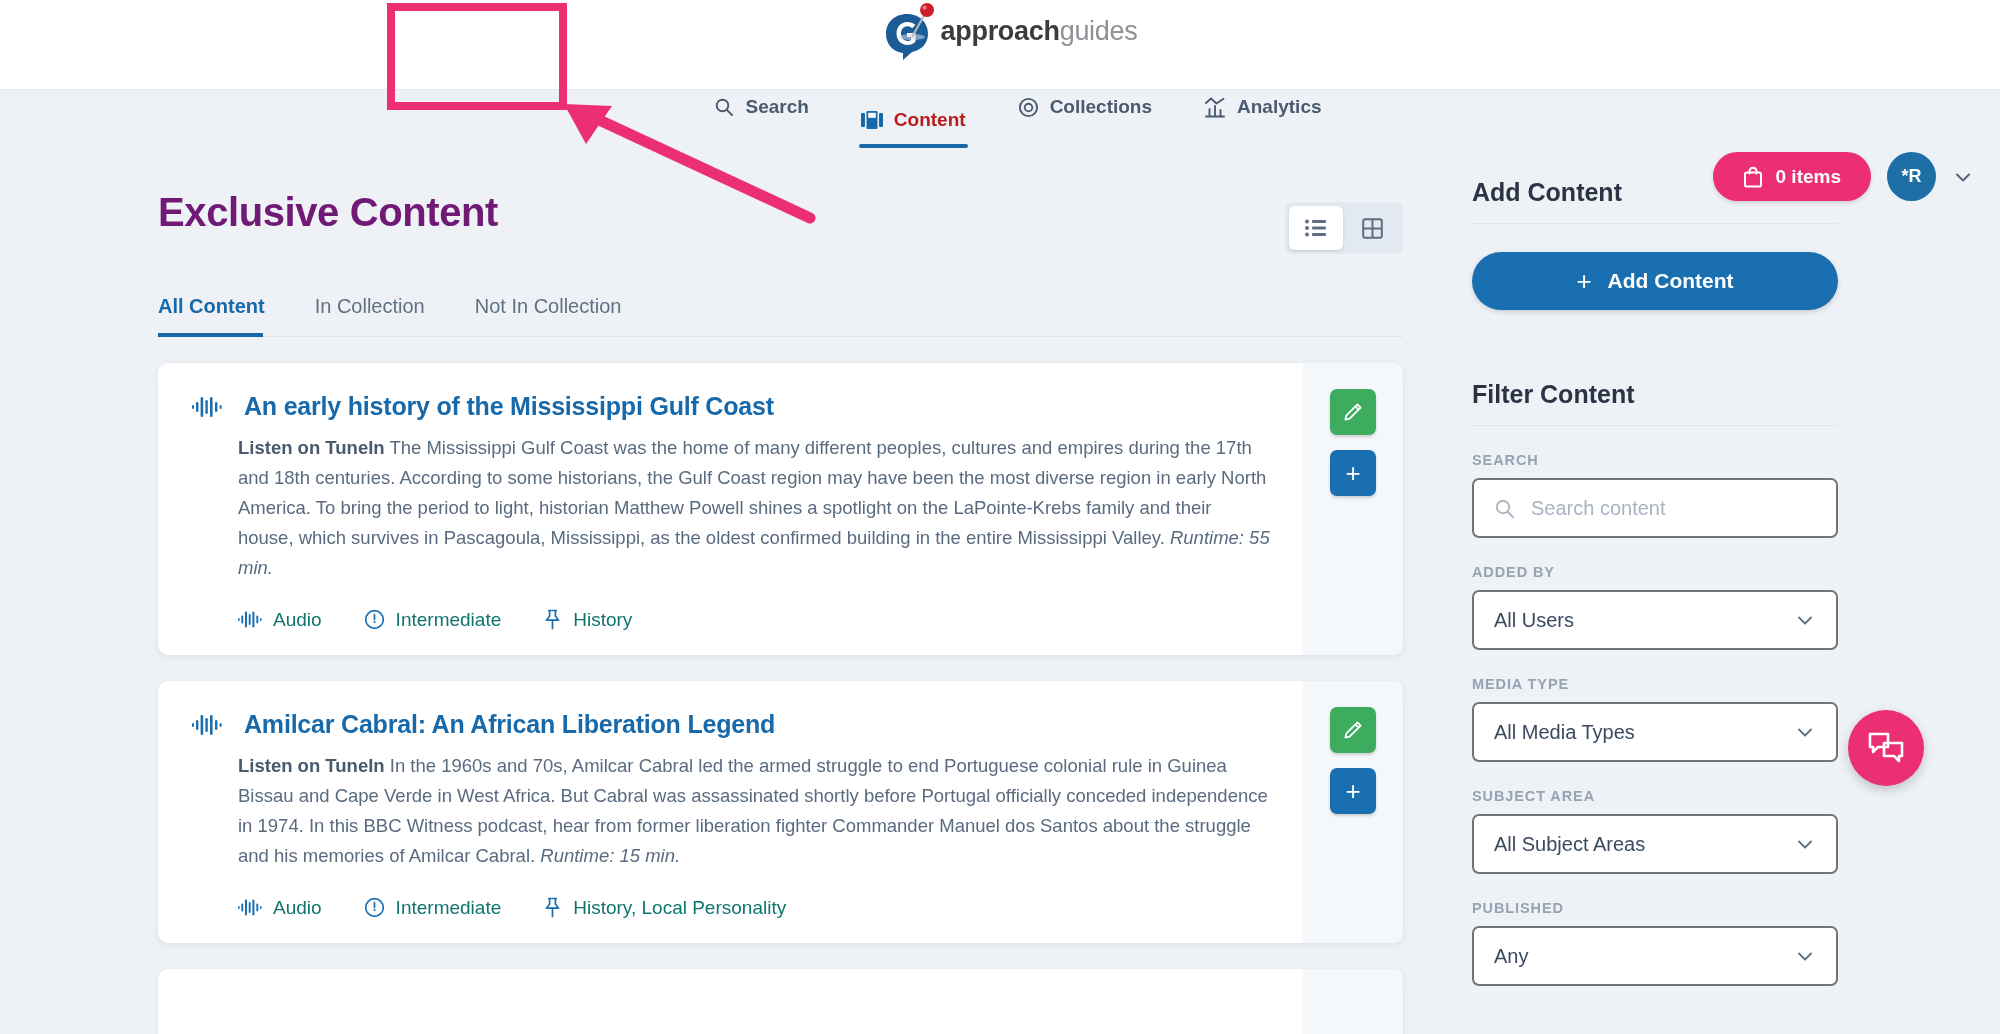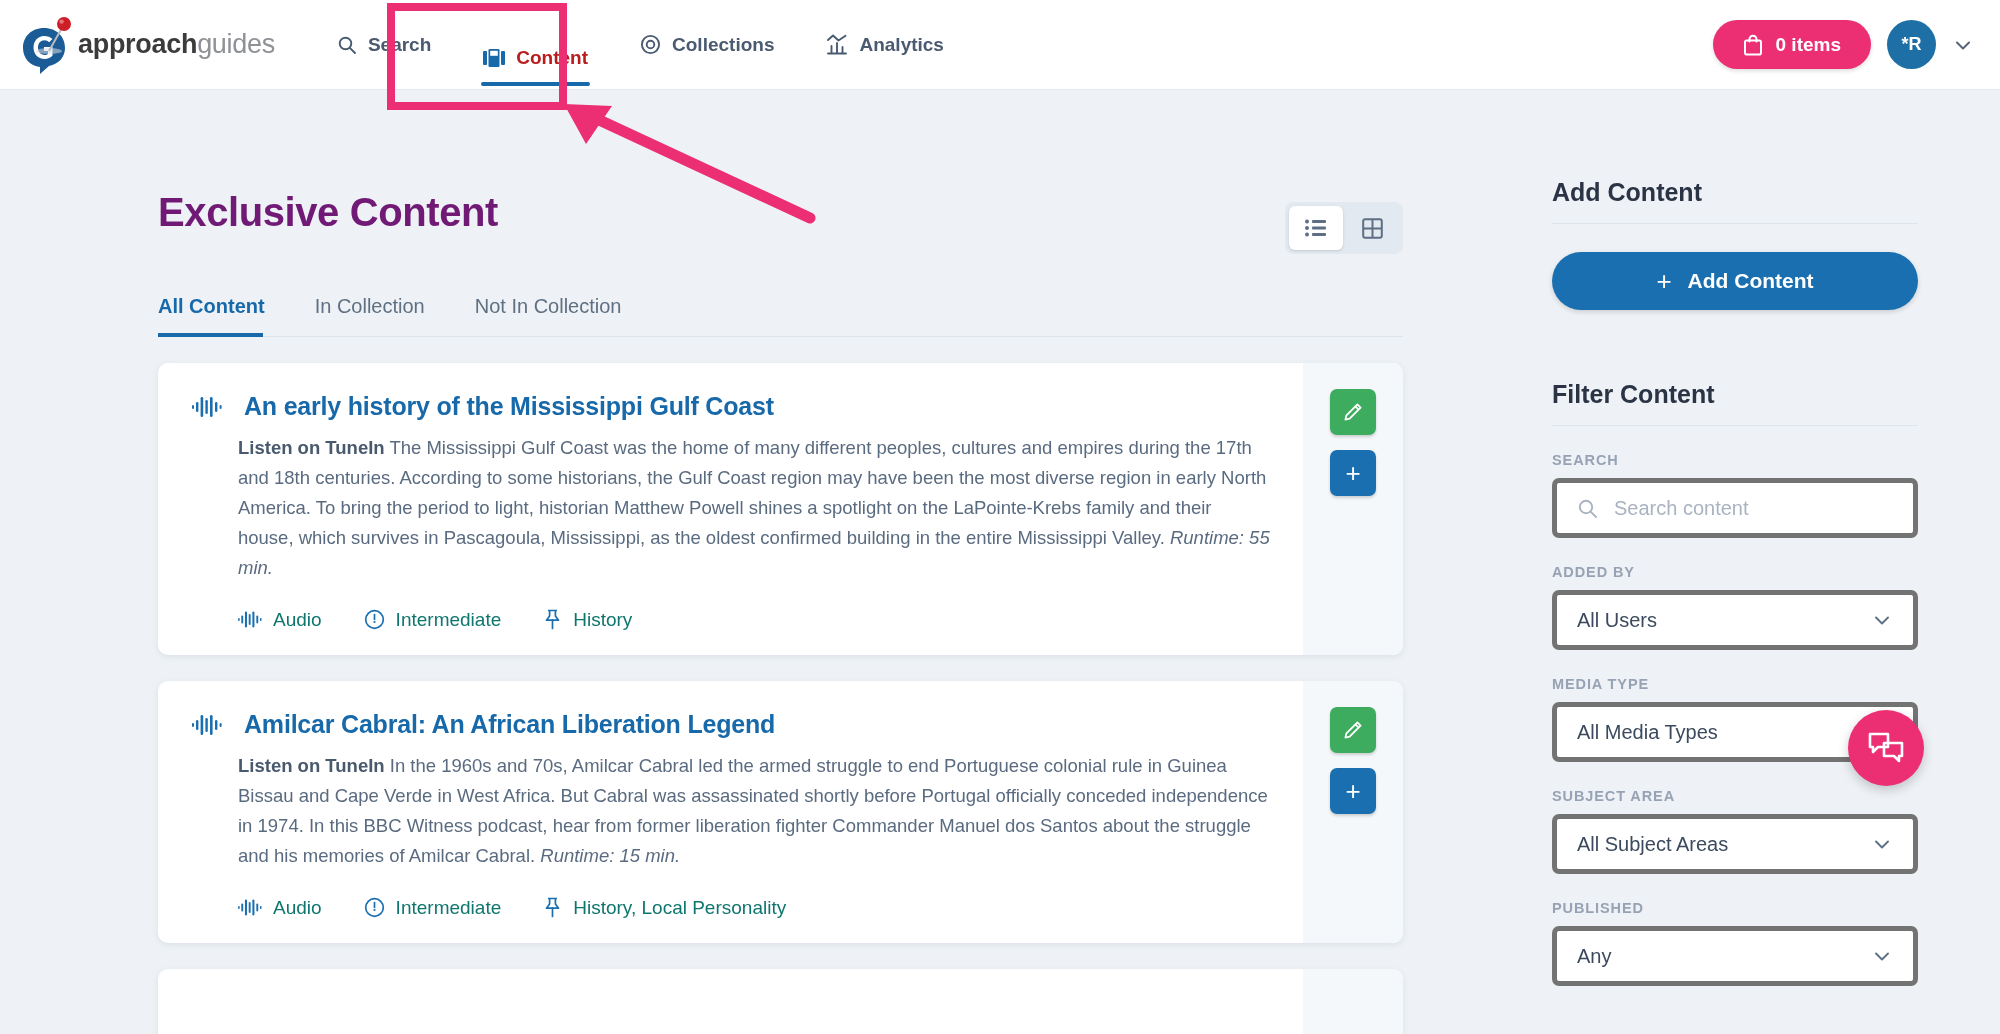--- a/index.html
+++ b/index.html
@@ -12,20 +12,21 @@
   }
 
   
   .topnav {
     position: absolute; top: 0; left: 0;
     width: 2000px; height: 90px;
     background: #ffffff;
     border-bottom: 1px solid #e3e9ef;
     display: flex; align-items: center;
     z-index: 5;
+    flex-direction: column;
   }
   .logo-wrap {
     display: flex; align-items: center;
     margin-left: 18px; height: 90px;
   }
   .logo-mark { position: relative; width: 56px; height: 62px; flex: none; }
   .logo-text { font-size: 27px; letter-spacing: -0.3px; margin-left: 4px; }
   .logo-text .bold { font-weight: bold; color: #3b3b3b; }
   .logo-text .light { color: #8e9196; }
 
@@ -147,21 +148,21 @@
     width: 46px; height: 46px; border-radius: 7px; border: none;
     display: flex; align-items: center; justify-content: center;
     color: #fff; cursor: pointer;
     box-shadow: 0 2px 3px rgba(0,0,0,.17);
   }
   .act-edit { background: #3eac5f; }
   .act-add { background: #1a6fb0; font-size: 26px; font-weight: 300; line-height: 1; }
 
   
   .sidebar {
-    position: absolute; left: 1552px; top: 0; width: 366px;
+    position: absolute; left: 1472px; top: 0; width: 366px;
   }
   .side-h {
     margin-top: 88px;
     font-size: 25px; font-weight: bold; color: #2b3445;
     padding-bottom: 16px; border-bottom: 1px solid #dde4ec;
   }
   .side-h.second { margin-top: 70px; }
   .add-content-btn {
     margin-top: 28px; width: 100%; height: 58px;
     background: #1a6fb0; color: #fff; border: none;
@@ -172,21 +173,21 @@
   }
   .plus-g { font-size: 26px; font-weight: 400; line-height: 1; }
 
   .flabel {
     margin-top: 26px; margin-bottom: 10px;
     font-size: 14.5px; font-weight: bold; letter-spacing: .9px;
     color: #97a3b4;
   }
   .fbox {
     width: 100%; height: 60px;
-    background: #fff; border: 5px solid #737373; border-radius: 7px;
+    background: #fff; border: 2px solid #737373; border-radius: 7px;
     display: flex; align-items: center; padding: 0 20px;
     font-size: 20px; color: #3b4a5e; cursor: pointer;
   }
   .fbox .ph { color: #a9b3c1; }
   .fbox .search-ic { margin-right: 16px; color: #a9b3c1; display: flex; }
   .fbox .chev { margin-left: auto; color: #5f7083; display: flex; }
 
   
   .chat-fab {
     position: absolute; left: 1848px; top: 620px;

